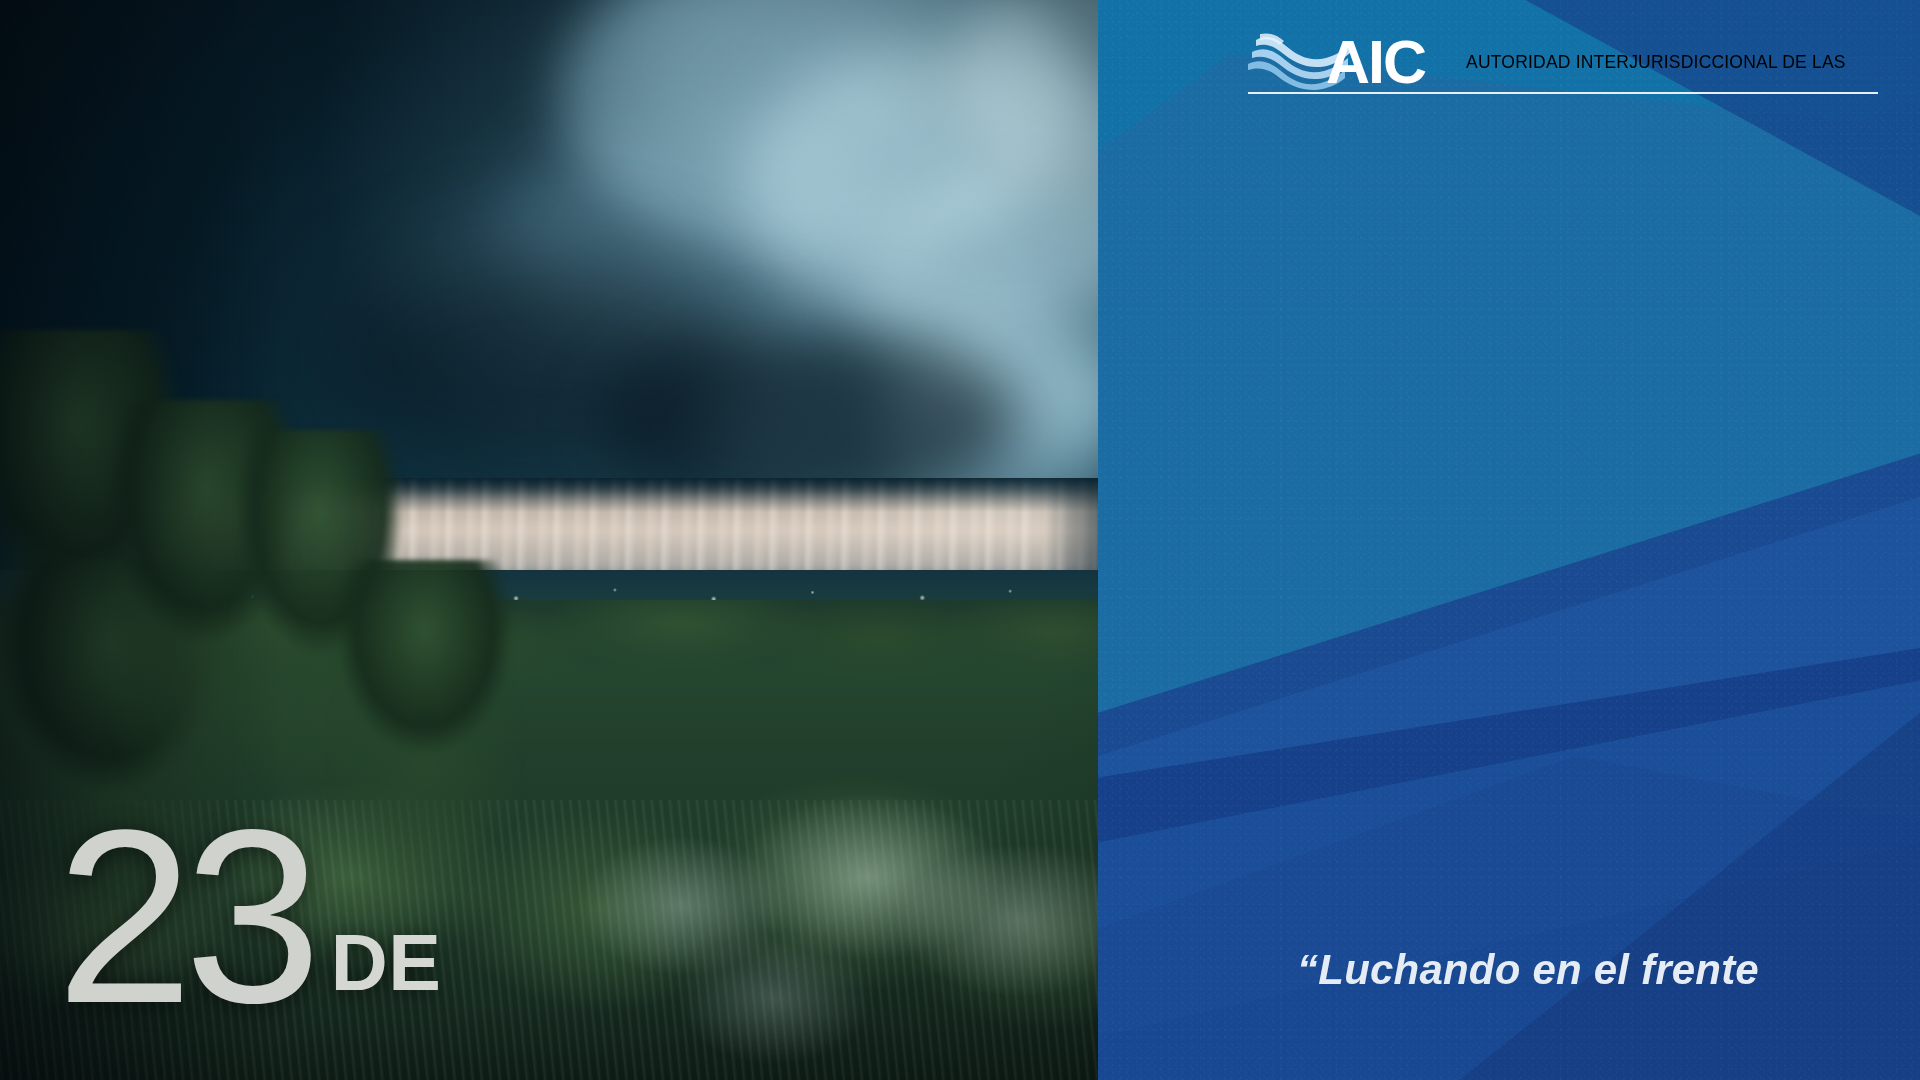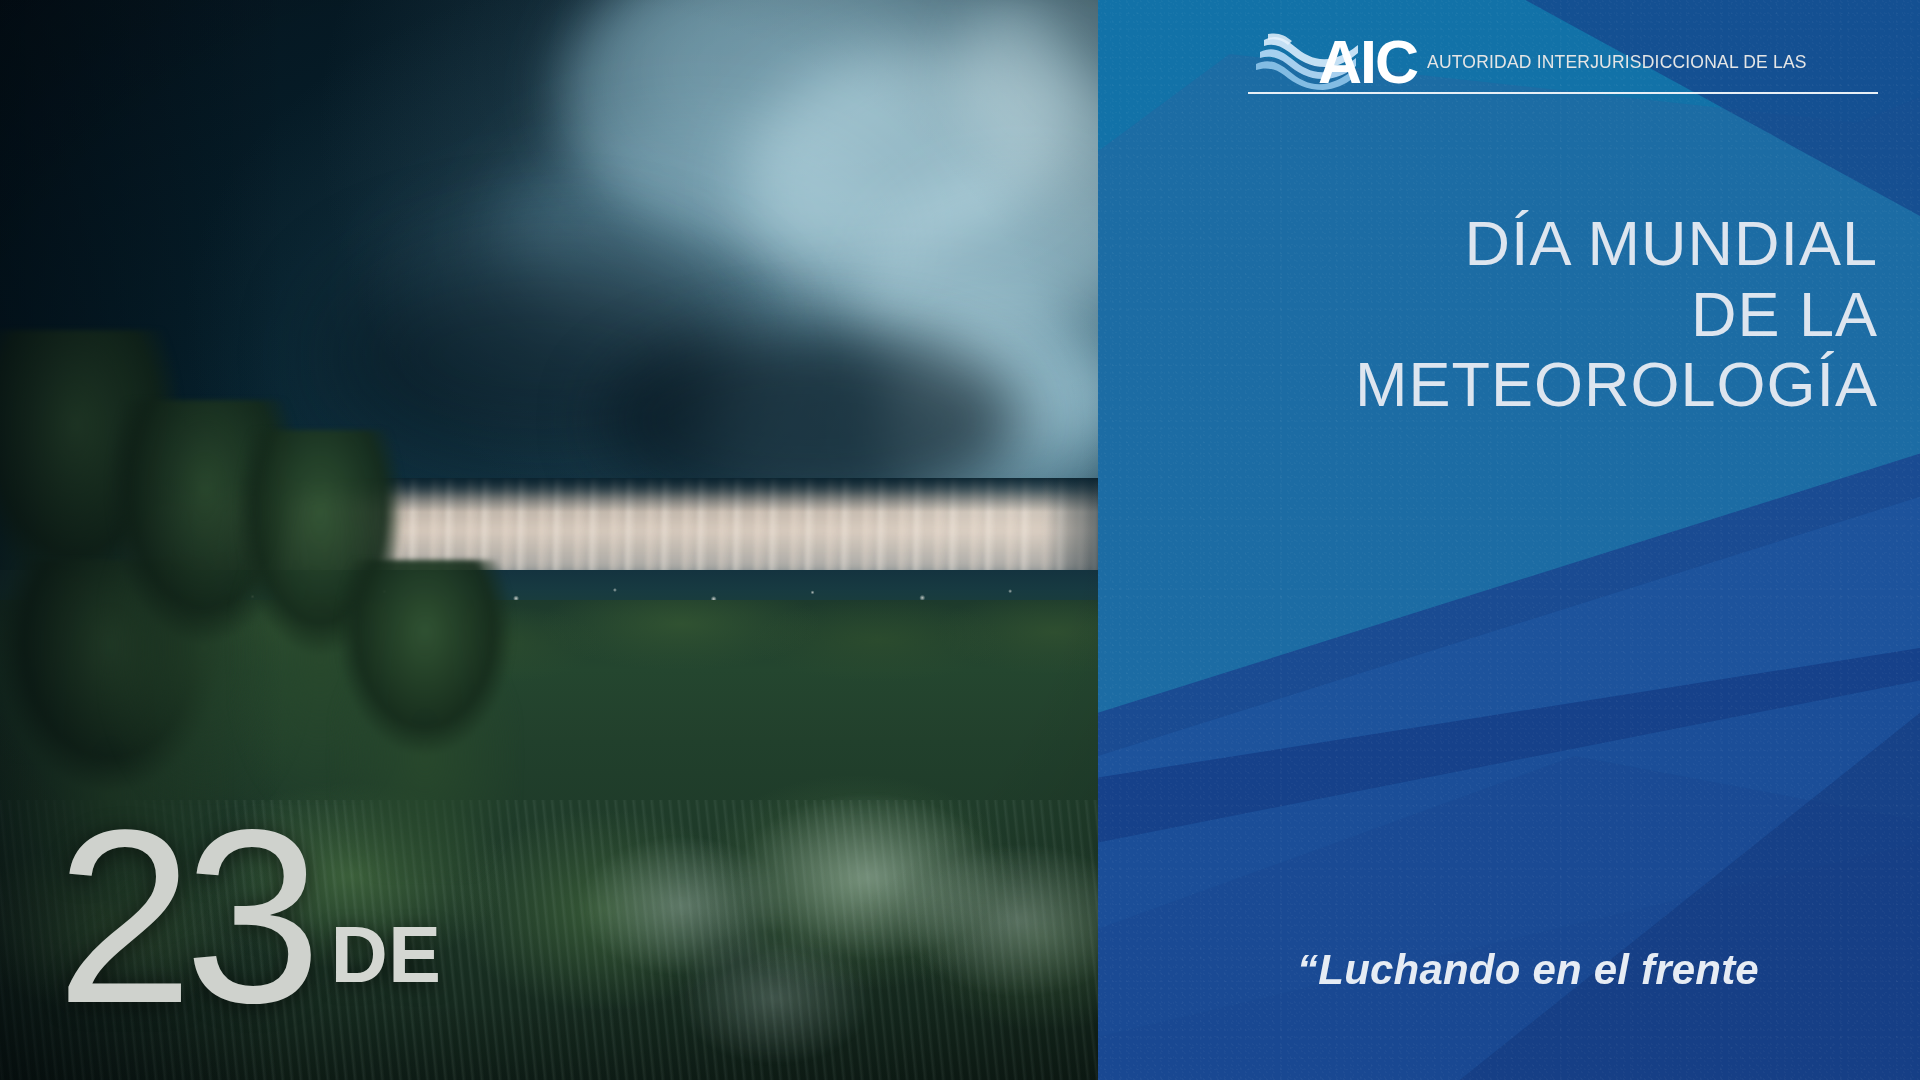--- a/index.html
+++ b/index.html
@@ -204,21 +204,21 @@
   #date-number {
     font-size:247px;
     line-height:0.80;
     font-weight:300;
     letter-spacing:-9px;
     color:#cfd2cd;
     text-shadow:0 3px 22px rgba(0,0,0,0.55);
   }
   #date-month {
     margin-left:18px;
-    margin-bottom:22px;
+    margin-bottom:14px;
     font-weight:bold;
     font-size:79px;
     line-height:0.99;
     letter-spacing:0.5px;
     color:#d4d7d2;
     text-shadow:0 3px 18px rgba(0,0,0,0.55);
   }
   #date-month .m-de    { display:block; }
   #date-month .m-marzo { display:block; }
 
@@ -308,39 +308,40 @@
       radial-gradient(circle 1px at 82% 68%, rgba(255,255,255,0.04) 0 1px, transparent 1px),
       radial-gradient(circle 1px at 26% 82%, rgba(255,255,255,0.045) 0 1px, transparent 1px);
     background-size:7px 7px, 9px 9px, 11px 11px, 8px 8px, 10px 10px;
     opacity:0.55;
     pointer-events:none;
   }
 
   
   #logo-lockup {
     position:absolute;
-    left:156px; top:28px;
+    left:148px; top:28px;
     display:flex;
     align-items:center;
     z-index:8;
+    gap:16px;
   }
   #logo-mark { width:106px; height:58px; flex:none; margin-right:2px; }
   #logo-letters {
     font-size:61px;
     font-weight:bold;
     color:#ffffff;
     letter-spacing:-2px;
     line-height:1;
     margin-left:-44px;
     margin-top:4px;
   }
   #logo-text {
-    margin-left:10px;
+    margin-left:25px;
     margin-top:3px;
-    color:#e5e5e5;
+    color:#000000;
     line-height:1.18;
   }
   #logo-text .ln1, #logo-text .ln2 {
     display:block;
     font-size:17.5px;
     letter-spacing:0.2px;
     white-space:nowrap;
   }
   #logo-rule {
     position:absolute;
@@ -457,24 +458,19 @@
                  L99 46 C91 53, 81 57, 69 58 C53 58, 41 52, 30 43 C21 36, 11 35, 2 38 Z" fill="#8CC3E8" opacity="0.92"></path>
         <path d="M14 2 C24 0, 31 3, 38 9 L34 13 C28 8, 22 6, 14 8 Z" fill="#E4F1FB" opacity="0.85"></path>
       </svg>
       <div id="logo-letters">AIC</div>
       <div id="logo-text">
         <span class="ln1">AUTORIDAD INTERJURISDICCIONAL DE LAS</span>
       </div>
     </div>
     <div id="logo-rule"></div>
 
-    <div id="title">
-      <span>DÍA MUNDIAL</span>
-      <span>DE LA</span>
-      <span>METEOROLOGÍA</span>
-    </div>
 
     <div id="quote">
       <span>“Luchando en el frente</span>
     </div>
   </div>
 
 </div>
 
 </body></html>

